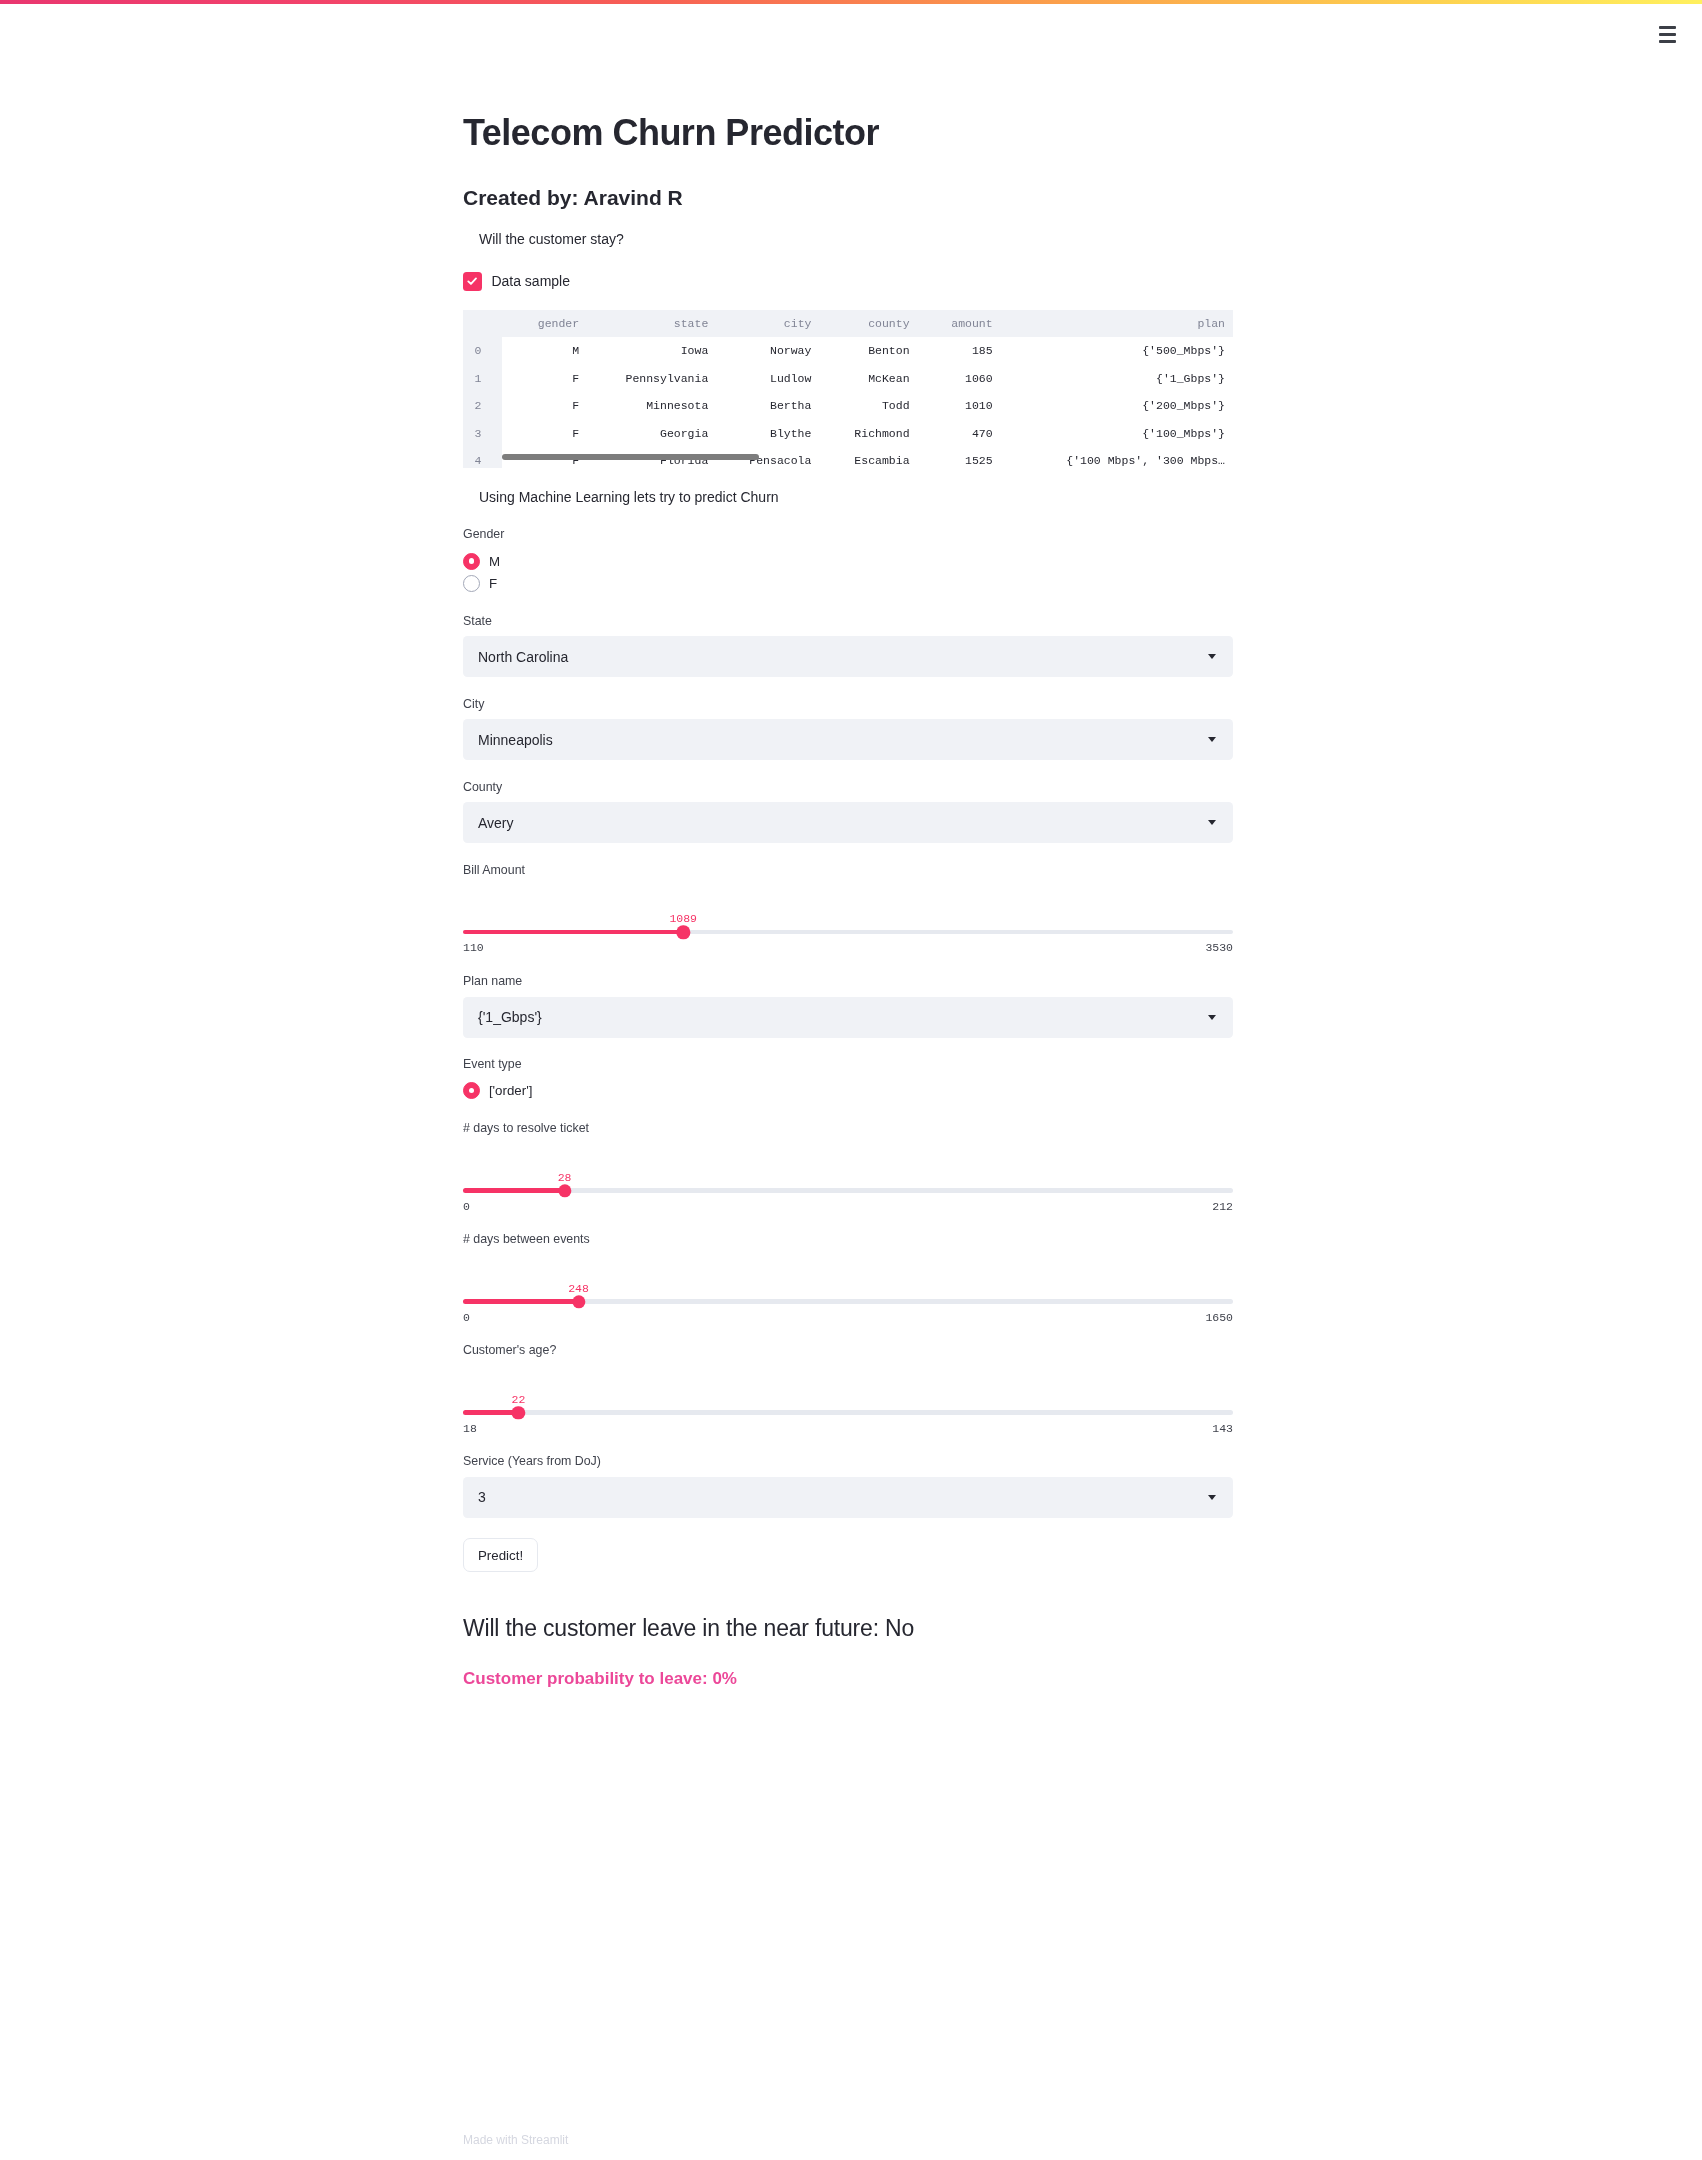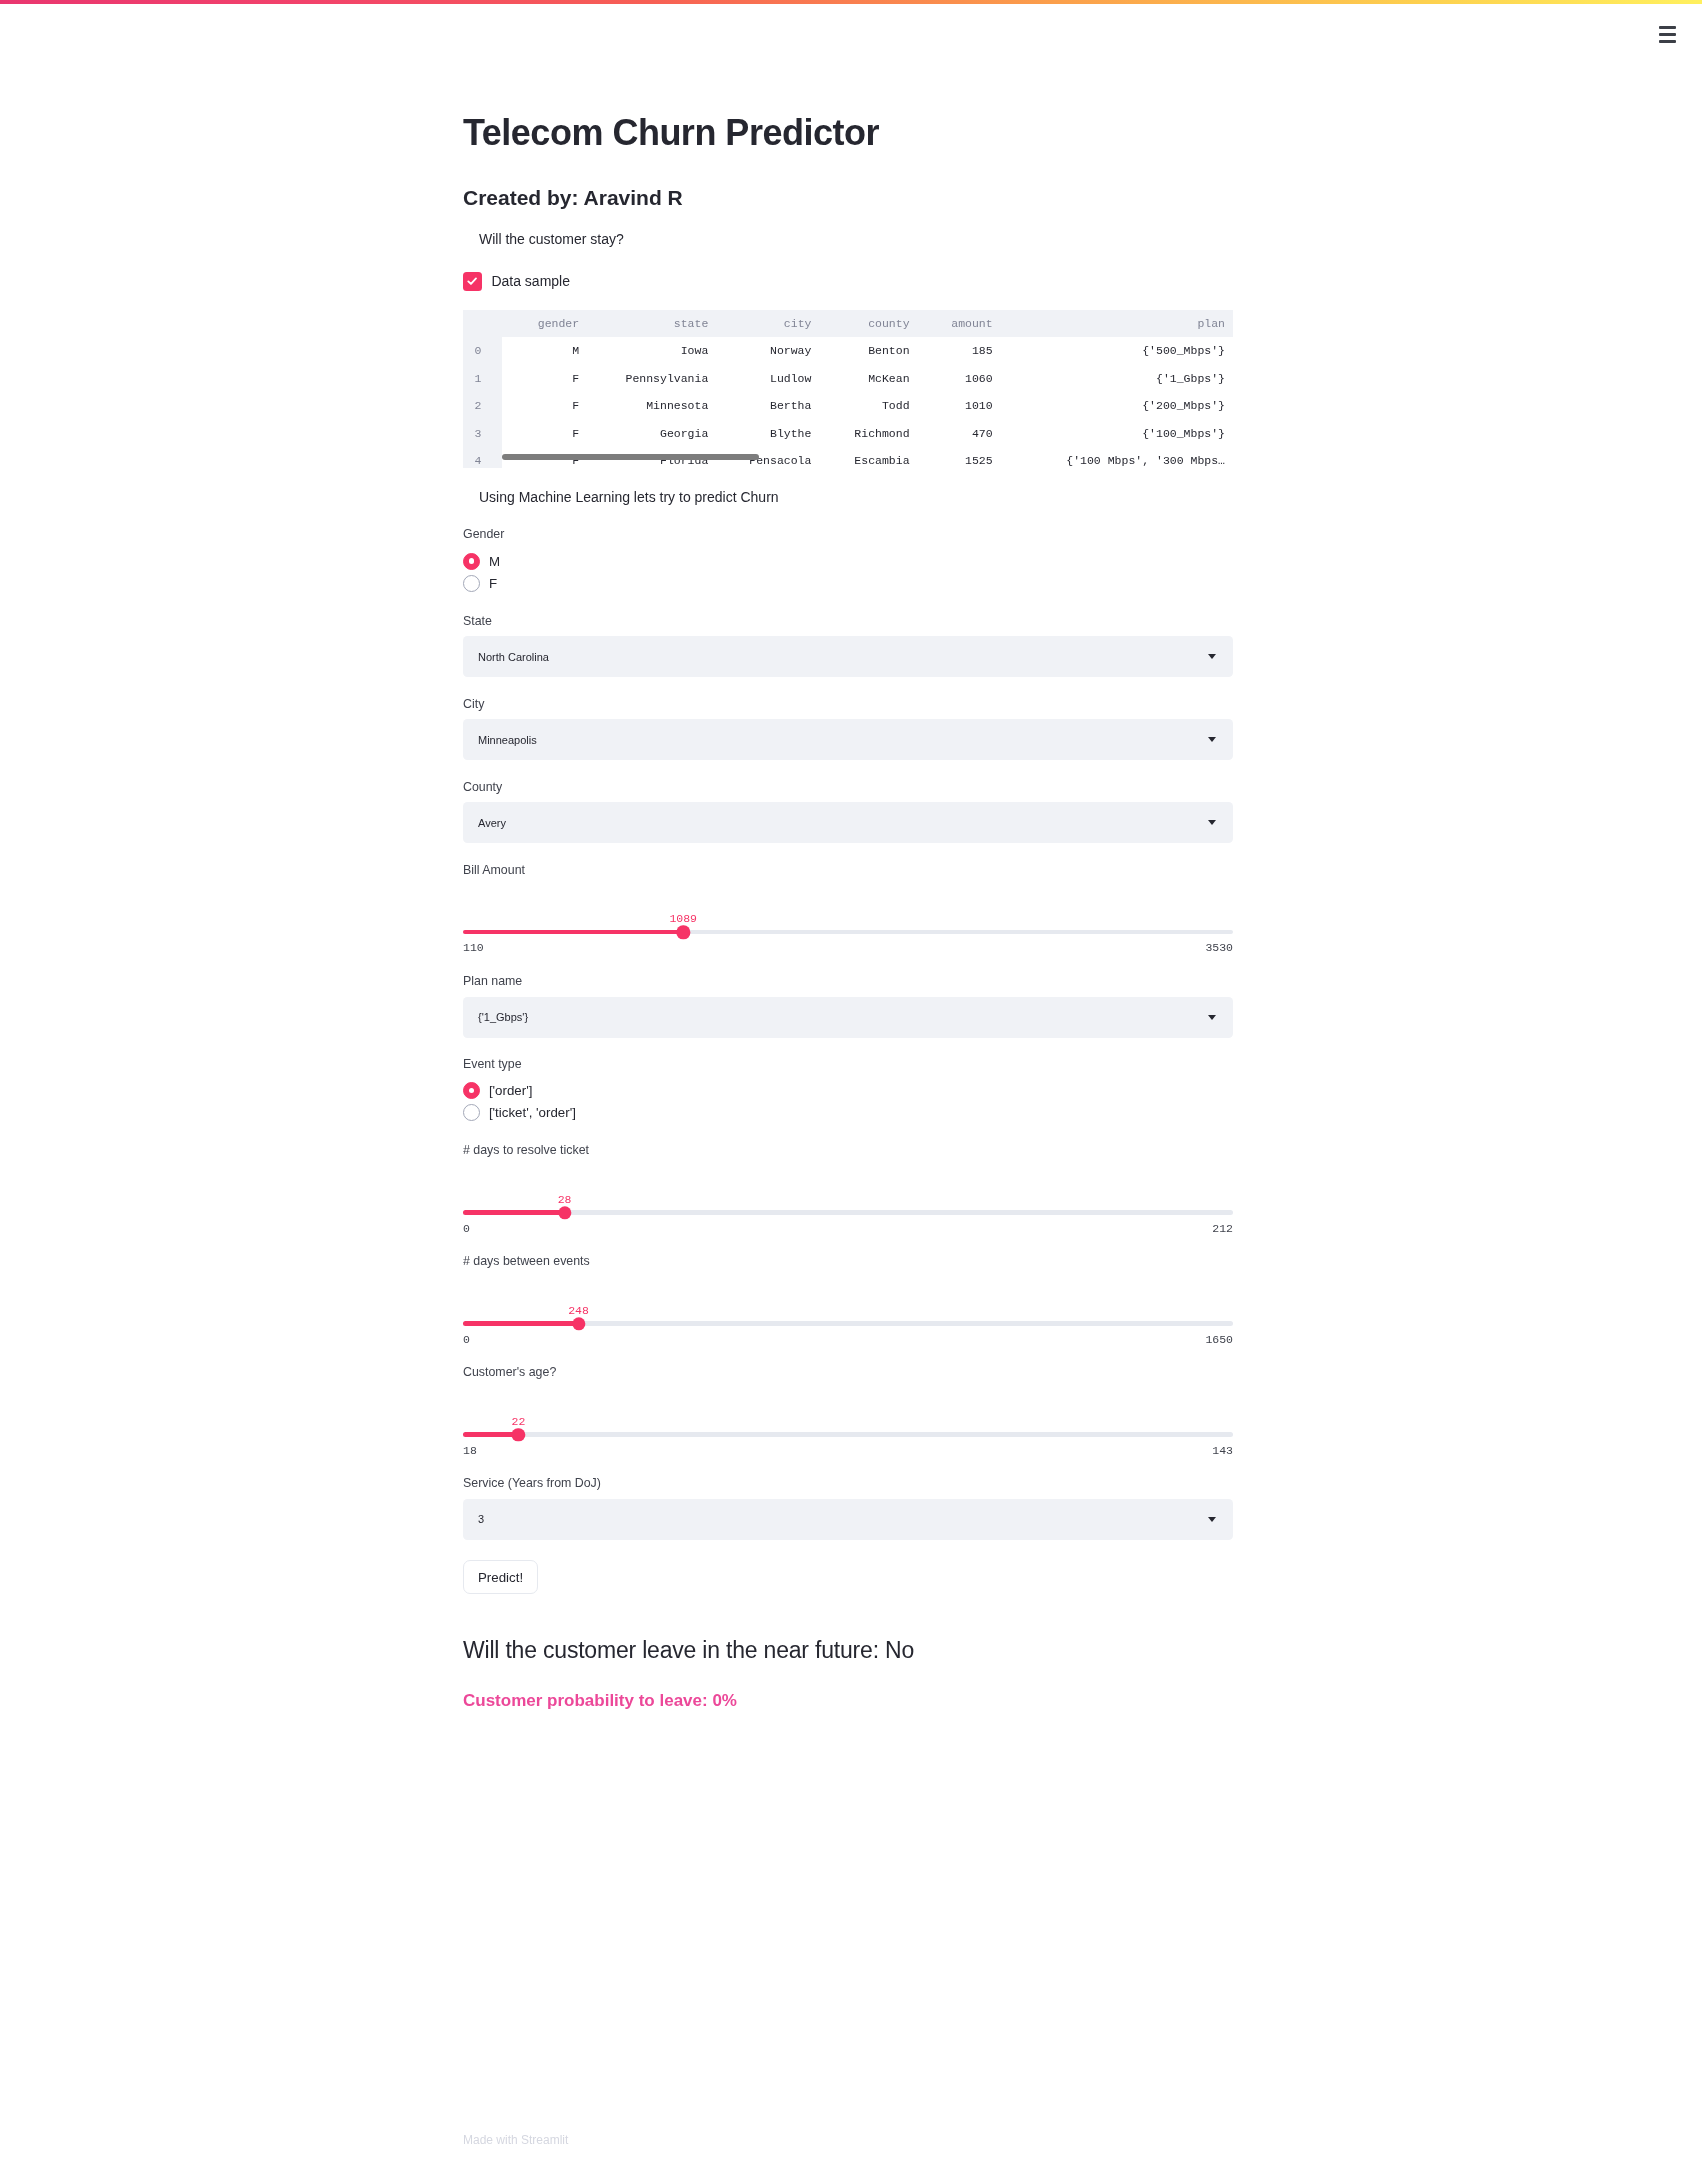--- a/index.html
+++ b/index.html
@@ -213,21 +213,21 @@
     height: 41px;
     background: #f0f2f6;
     border-radius: 4.4px;
     display: flex;
     align-items: center;
     padding: 0 15px;
     cursor: pointer;
     position: relative;
   }
   .select-value {
-    font-size: 11px;
+    font-size: 14px;
     color: #262730;
     flex: 1 1 auto;
     overflow: hidden;
     white-space: nowrap;
   }
   .caret {
     width: 0; height: 0;
     border-left: 4.9px solid transparent;
     border-right: 4.9px solid transparent;
     border-top: 5.8px solid #262730;
@@ -480,24 +480,20 @@
     </div>
   </div>
 
   
   <div class="widget">
     <div class="w-label">Event type</div>
     <div class="radio-item">
       <span class="radio-circle checked"></span>
       <span class="radio-label">['order']</span>
     </div>
-    <div class="radio-item">
-      <span class="radio-circle"></span>
-      <span class="radio-label">['ticket', 'order']</span>
-    </div>
   </div>
 
   
   <div class="widget">
     <div class="w-label"># days to resolve ticket</div>
     <div class="slider-block">
       <span class="slider-value" style="left: 13.2%;">28</span>
       <div class="slider-track">
         <div class="slider-fill" style="width: 13.2%;"></div>
         <div class="slider-thumb" style="left: 13.2%;"></div>

